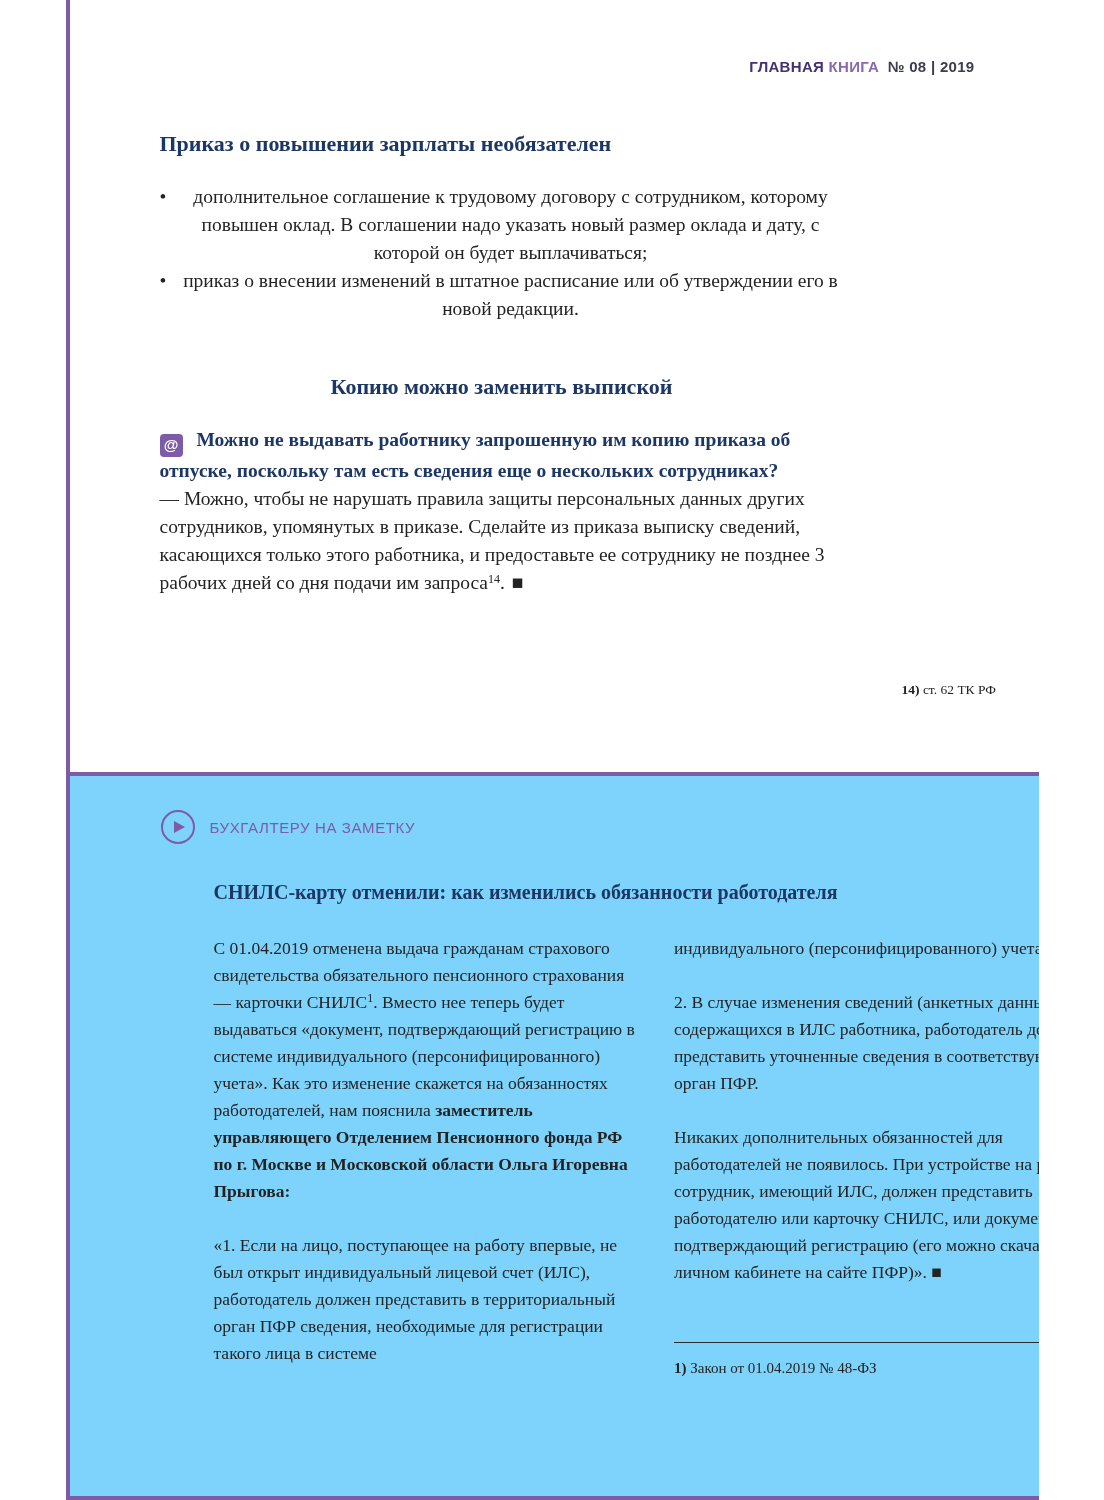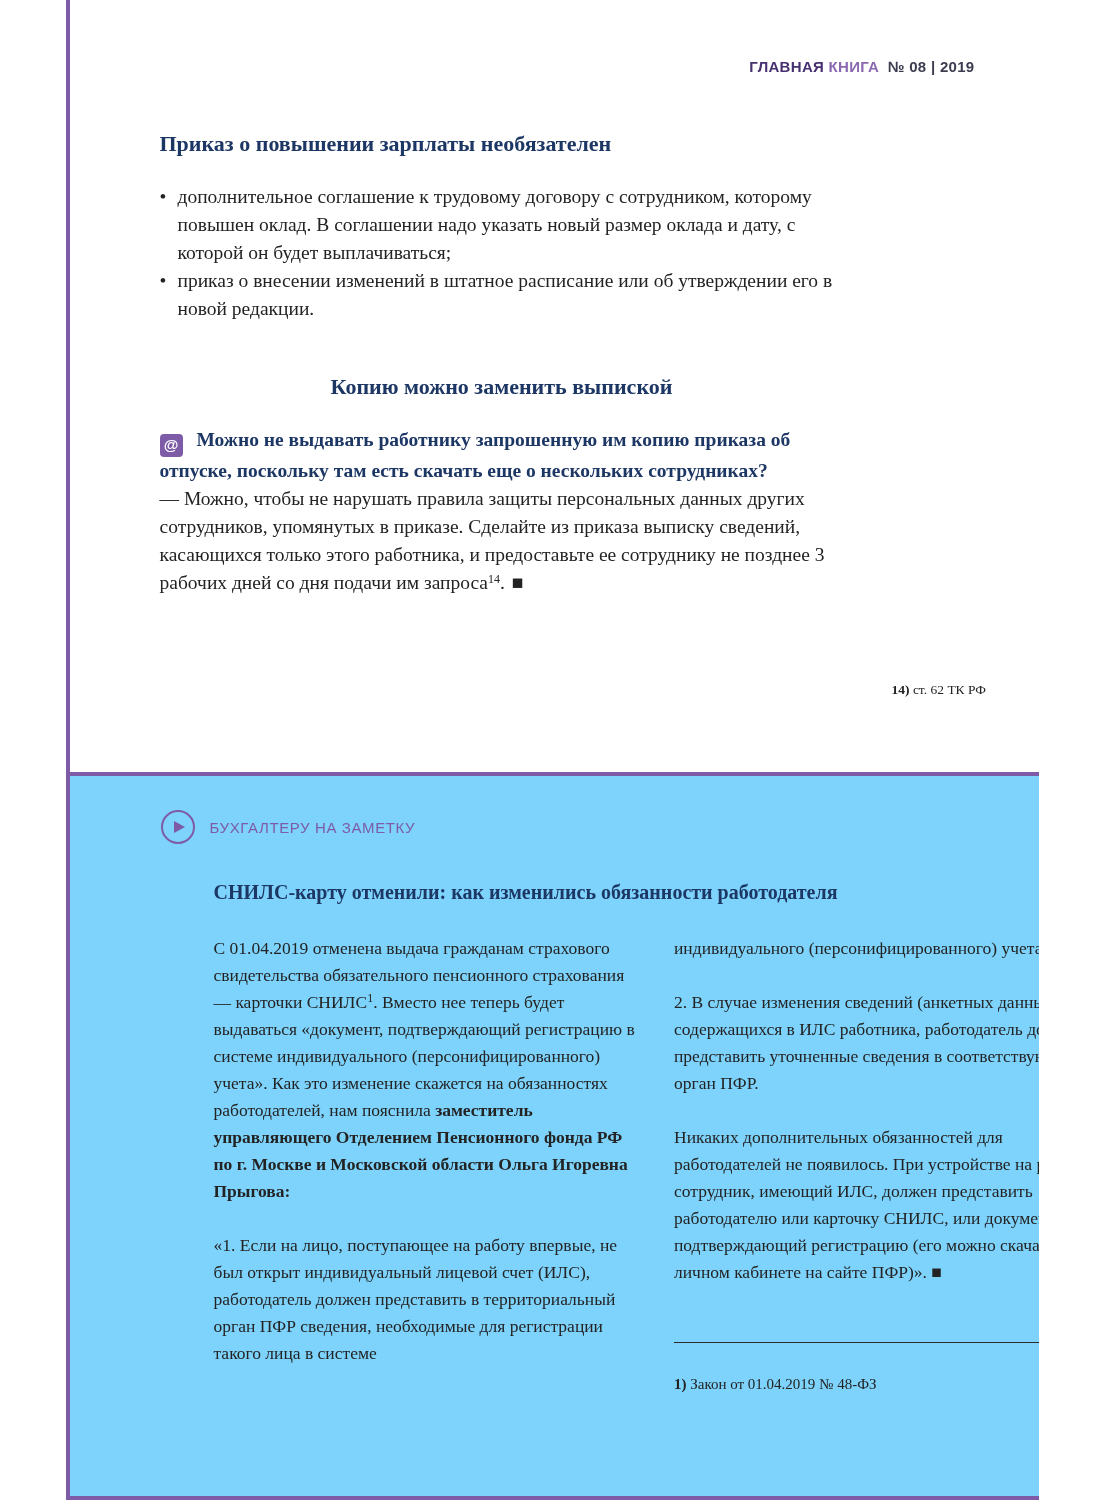--- a/index.html
+++ b/index.html
@@ -21,27 +21,27 @@
   .content { position:absolute; left:94px; top:130px; width:684px; color:#232323; font-size:19.5px; line-height:28px; }
   .article-title { font-size:22px; line-height:27px; color:#1d3765; font-weight:bold; margin-bottom:26px; }
   .article-title.second { margin-top:50px;text-align:center; }
   .question { font-weight:bold; color:#1d3765; }
   .at-icon {
     display:inline-flex; width:23px; height:23px; background:#7d5ba6; color:#fff; border-radius:4px;
     align-items:center; justify-content:center; font-family:"Liberation Sans", sans-serif;
     font-size:15px; font-weight:bold; margin-right:9px; vertical-align:-4px;
   }
   .bullets { list-style:none; }
-  .bullets li { padding-left:18px; position:relative; }
+  .bullets li { padding-left:18px; position:relative;text-align:center; }
   .bullets li::before { content:"\2022"; position:absolute; left:0; color:#232323; }
   .answer sup, .col sup { font-size:12px; line-height:0; vertical-align:6px; }
   .endmark { letter-spacing:1px; }
 
   .margin-note { position:absolute; left:826px; top:682px; font-size:13.5px; color:#232323; }
-  .margin-note b { font-weight:bold; }
+  .margin-note b { font-weight:bold;margin-left:10px; }
 
   .note-section {
     position:absolute; left:0; top:772px; width:1104px; height:728px;
     background:#7dd3fc; border-top:4px solid #7d5ba6; border-bottom:4px solid #7d5ba6;
   }
   .note-inner { padding:34px 64px 0 95px; }
   .kicker-row { display:flex; align-items:center; gap:15px; }
   .play-icon {
     width:34px; height:34px; border:2px solid #7d5ba6; border-radius:50%;
     display:flex; align-items:center; justify-content:center; flex:0 0 auto;
@@ -49,21 +49,21 @@
   .play-icon::before {
     content:""; display:block; width:0; height:0; margin-left:3px;
     border-left:11px solid #7d5ba6; border-top:6px solid transparent; border-bottom:6px solid transparent;
   }
   .kicker { font-family:"Liberation Sans", sans-serif; font-size:15px; color:#7d5ba6; letter-spacing:.6px; }
   .note-title { margin:36px 0 0 53px; font-size:20px; line-height:25px; color:#1d3765; font-weight:bold; }
   .cols { display:flex; gap:29px; margin:30px 0 0 53px; }
   .col { width:432px; font-size:17.5px; line-height:27px; color:#232323; }
   .col p { margin-bottom:27px; }
   .col p:last-child { margin-bottom:0; }
-  .note-footnote { border-top:1.5px solid #2b2b2b; margin-top:56px; padding-top:28px; font-size:15px; }
+  .note-footnote { border-top:1.5px solid #2b2b2b; margin-top:56px; padding-top:12px; font-size:15px; }
   .note-footnote b { font-weight:bold; }
   .page-num { position:absolute; right:64px; bottom:34px; color:#7d5ba6; font-size:22px; }
 </style>
 </head>
 <body>
 
 <div class="page">
 
   <div class="left-rule"></div>
 
@@ -85,21 +85,21 @@
       </li>
       <li>
         <span>приказ о внесении изменений в штатное расписание или об утверждении его в новой редакции.</span>
       </li>
     </ul>
 
     <h1 class="article-title second">Копию можно заменить выпиской</h1>
 
     <p class="question">
       <span class="at-icon">@</span>
-      <span>Можно не выдавать работнику запрошенную им копию приказа об отпуске, поскольку там есть скачать еще о нескольких сотрудниках?</span>
+      <span>Можно не выдавать работнику запрошенную им копию приказа об отпуске, поскольку там есть сведения еще о нескольких сотрудниках?</span>
     </p>
 
     <p class="answer">
       <span>— Можно, чтобы не нарушать правила защиты персональных данных других сотрудников, упомянутых в приказе. Сделайте из приказа выписку сведений, касающихся только этого работника, и предоставьте ее сотруднику не позднее 3 рабочих дней со дня подачи им запроса</span><sup>14</sup><span class="endmark">. ■</span>
     </p>
 
   </main>
 
   <div class="margin-note">
     <b>14)</b>

